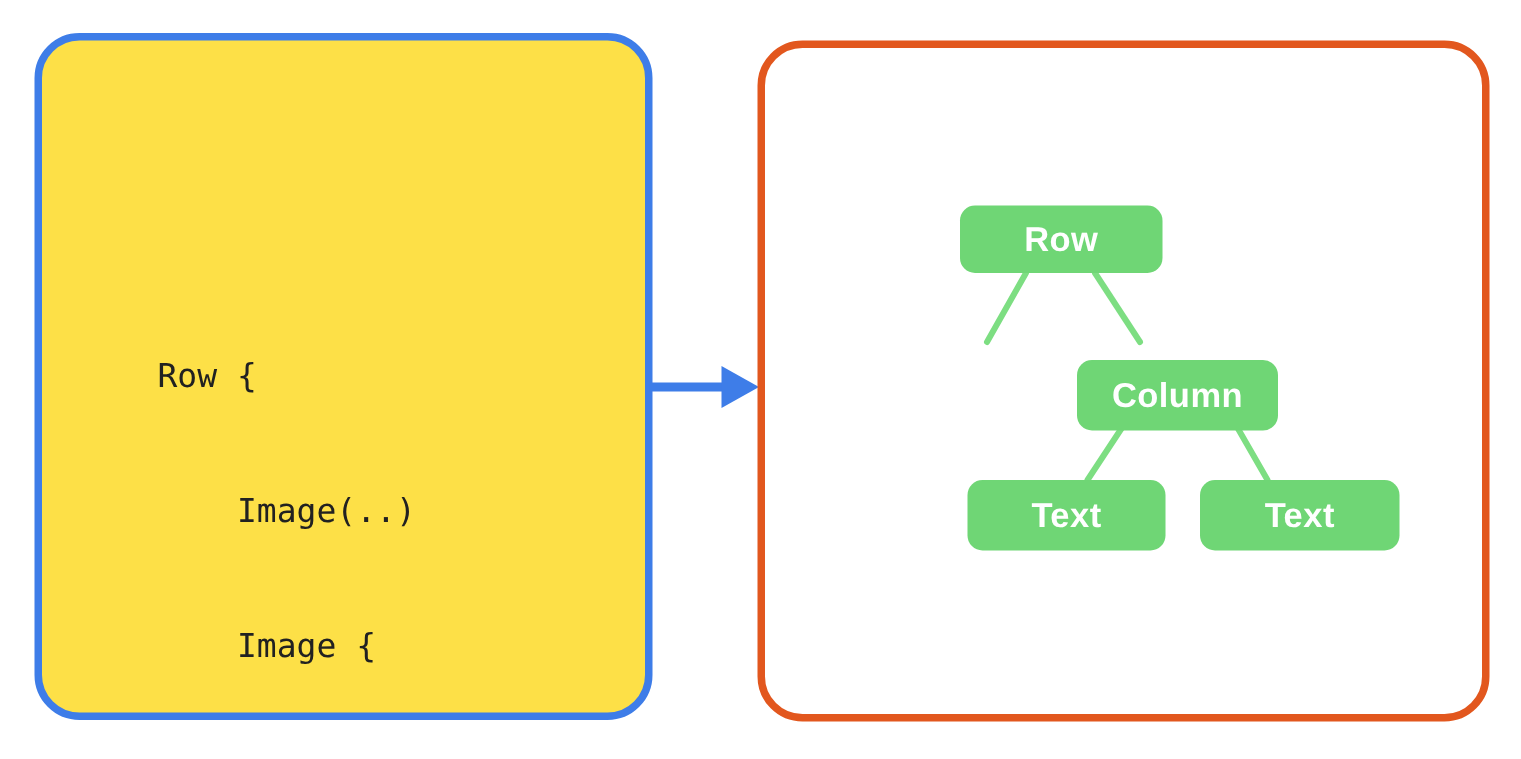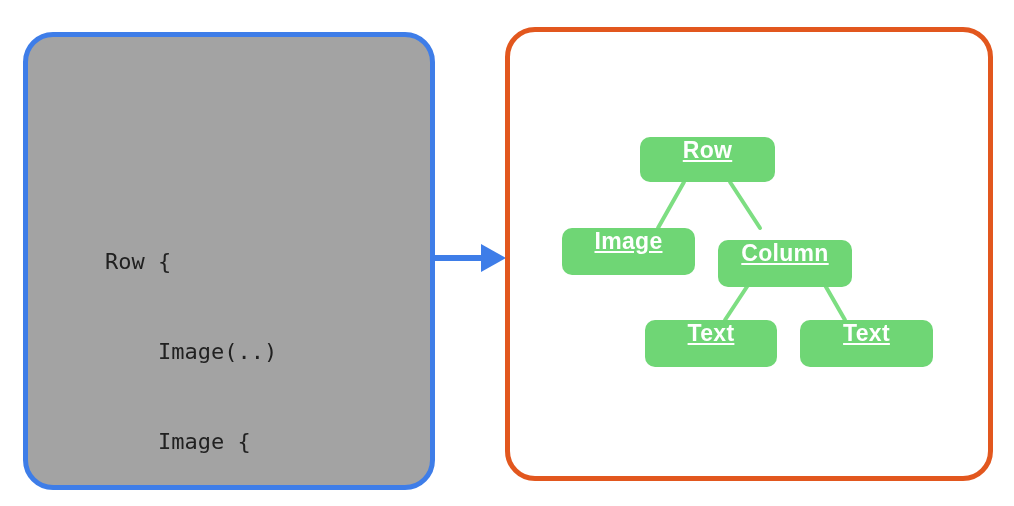--- a/index.html
+++ b/index.html
@@ -19,26 +19,26 @@
     height: 506px;
     background: var(--background);
     overflow: hidden;
     font-family: "Liberation Sans", sans-serif;
   }
 
   
   .code-panel {
     position: absolute;
     left: 23px;
-    top: 32px;
+    top: 22px;
     width: 412px;
     height: 458px;
     border: 5px solid var(--panel-blue);
     border-radius: 30px;
-    background: #a3a3a3;
+    background: #fde047;
   }
   .code-block {
     position: absolute;
     left: 77px;
     top: 150px;
     font-family: "DejaVu Sans Mono", "Liberation Mono", monospace;
     font-size: 22px;
     line-height: 30px;
     color: var(--code-text);
     white-space: pre;
@@ -69,26 +69,26 @@
     left: 0;
     top: 0;
     width: 478px;
     height: 444px;
   }
   .tree-node {
     position: absolute;
     background: var(--node-green);
     border-radius: 10px;
     display: flex;
+    align-items: center;
     justify-content: center;
     color: var(--node-text);
     font-size: 23px;
     font-weight: bold;
     letter-spacing: 0.3px;
-    text-decoration: underline;
   }
   .node-row    { left: 130px; top: 105px; width: 135px; height: 45px; }
   .node-image  { left:  52px; top: 196px; width: 133px; height: 47px; }
   .node-column { left: 208px; top: 208px; width: 134px; height: 47px; }
   .node-text1  { left: 135px; top: 288px; width: 132px; height: 47px; }
   .node-text2  { left: 290px; top: 288px; width: 133px; height: 47px; }
 </style>
 </head>
 <body>
 
@@ -115,23 +115,20 @@
     <svg class="edges" viewBox="0 0 478 444" aria-hidden="true">
       <line x1="174" y1="150" x2="148" y2="196" stroke="var(--edge-green)" stroke-width="4" stroke-linecap="round"></line>
       <line x1="220" y1="150" x2="250" y2="196" stroke="var(--edge-green)" stroke-width="4" stroke-linecap="round"></line>
       <line x1="246" y1="241" x2="215" y2="288" stroke="var(--edge-green)" stroke-width="4" stroke-linecap="round"></line>
       <line x1="308" y1="241" x2="335" y2="288" stroke="var(--edge-green)" stroke-width="4" stroke-linecap="round"></line>
     </svg>
 
     <div class="tree-node node-row">
       <span>Row</span>
     </div>
-    <div class="tree-node node-image">
-      <span>Image</span>
-    </div>
     <div class="tree-node node-column">
       <span>Column</span>
     </div>
     <div class="tree-node node-text1">
       <span>Text</span>
     </div>
     <div class="tree-node node-text2">
       <span>Text</span>
     </div>
   </div>

